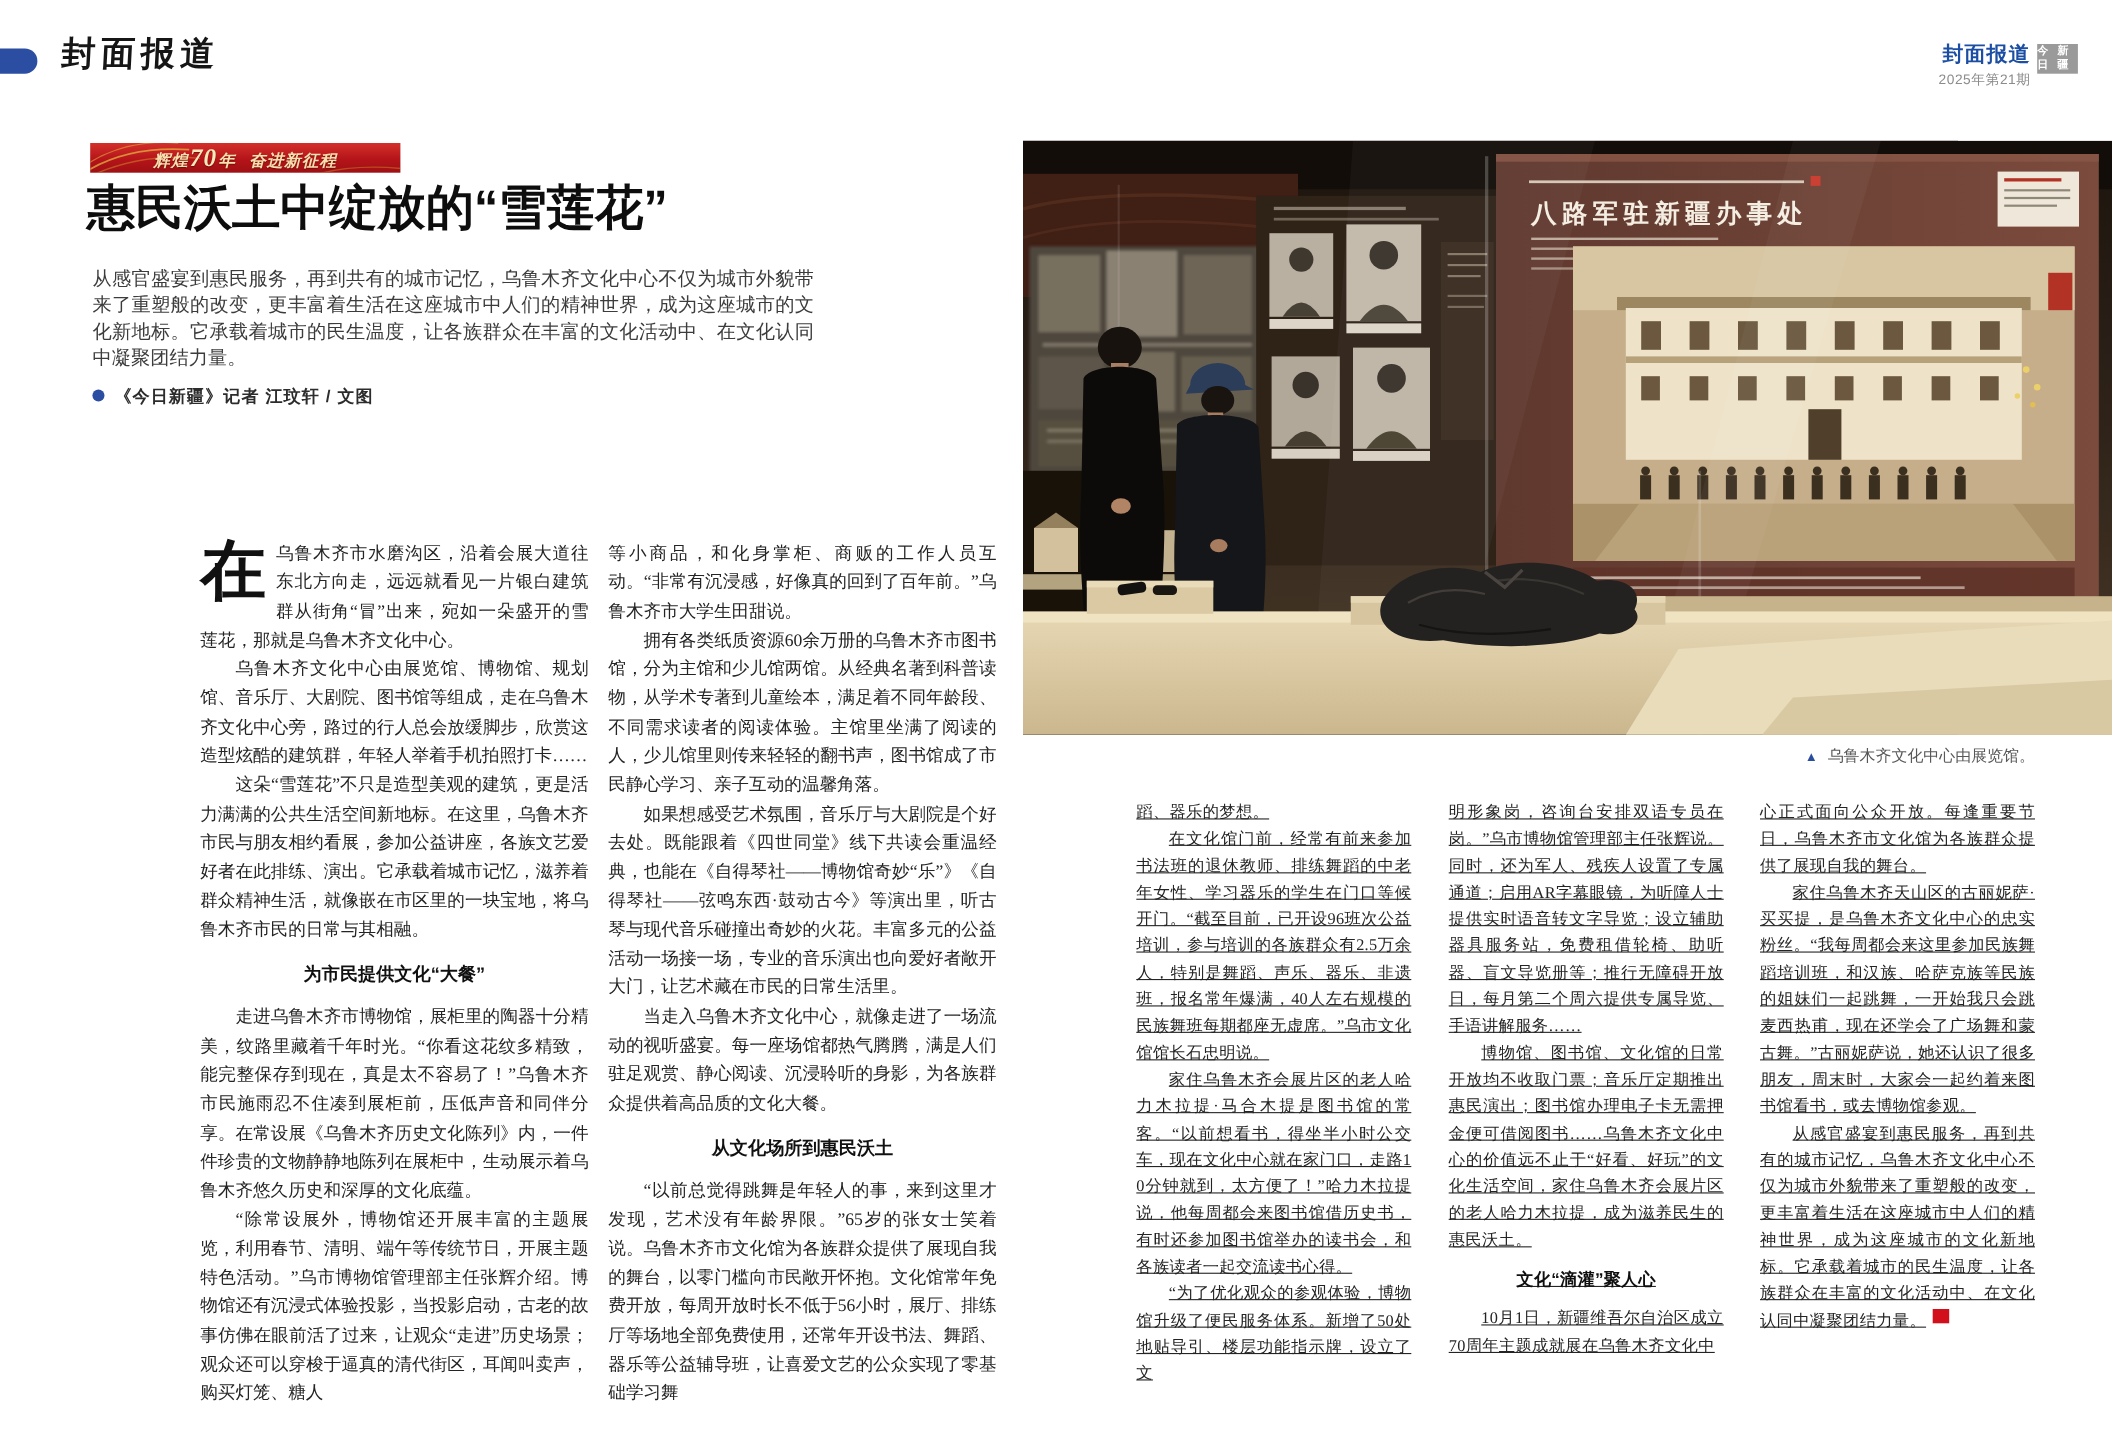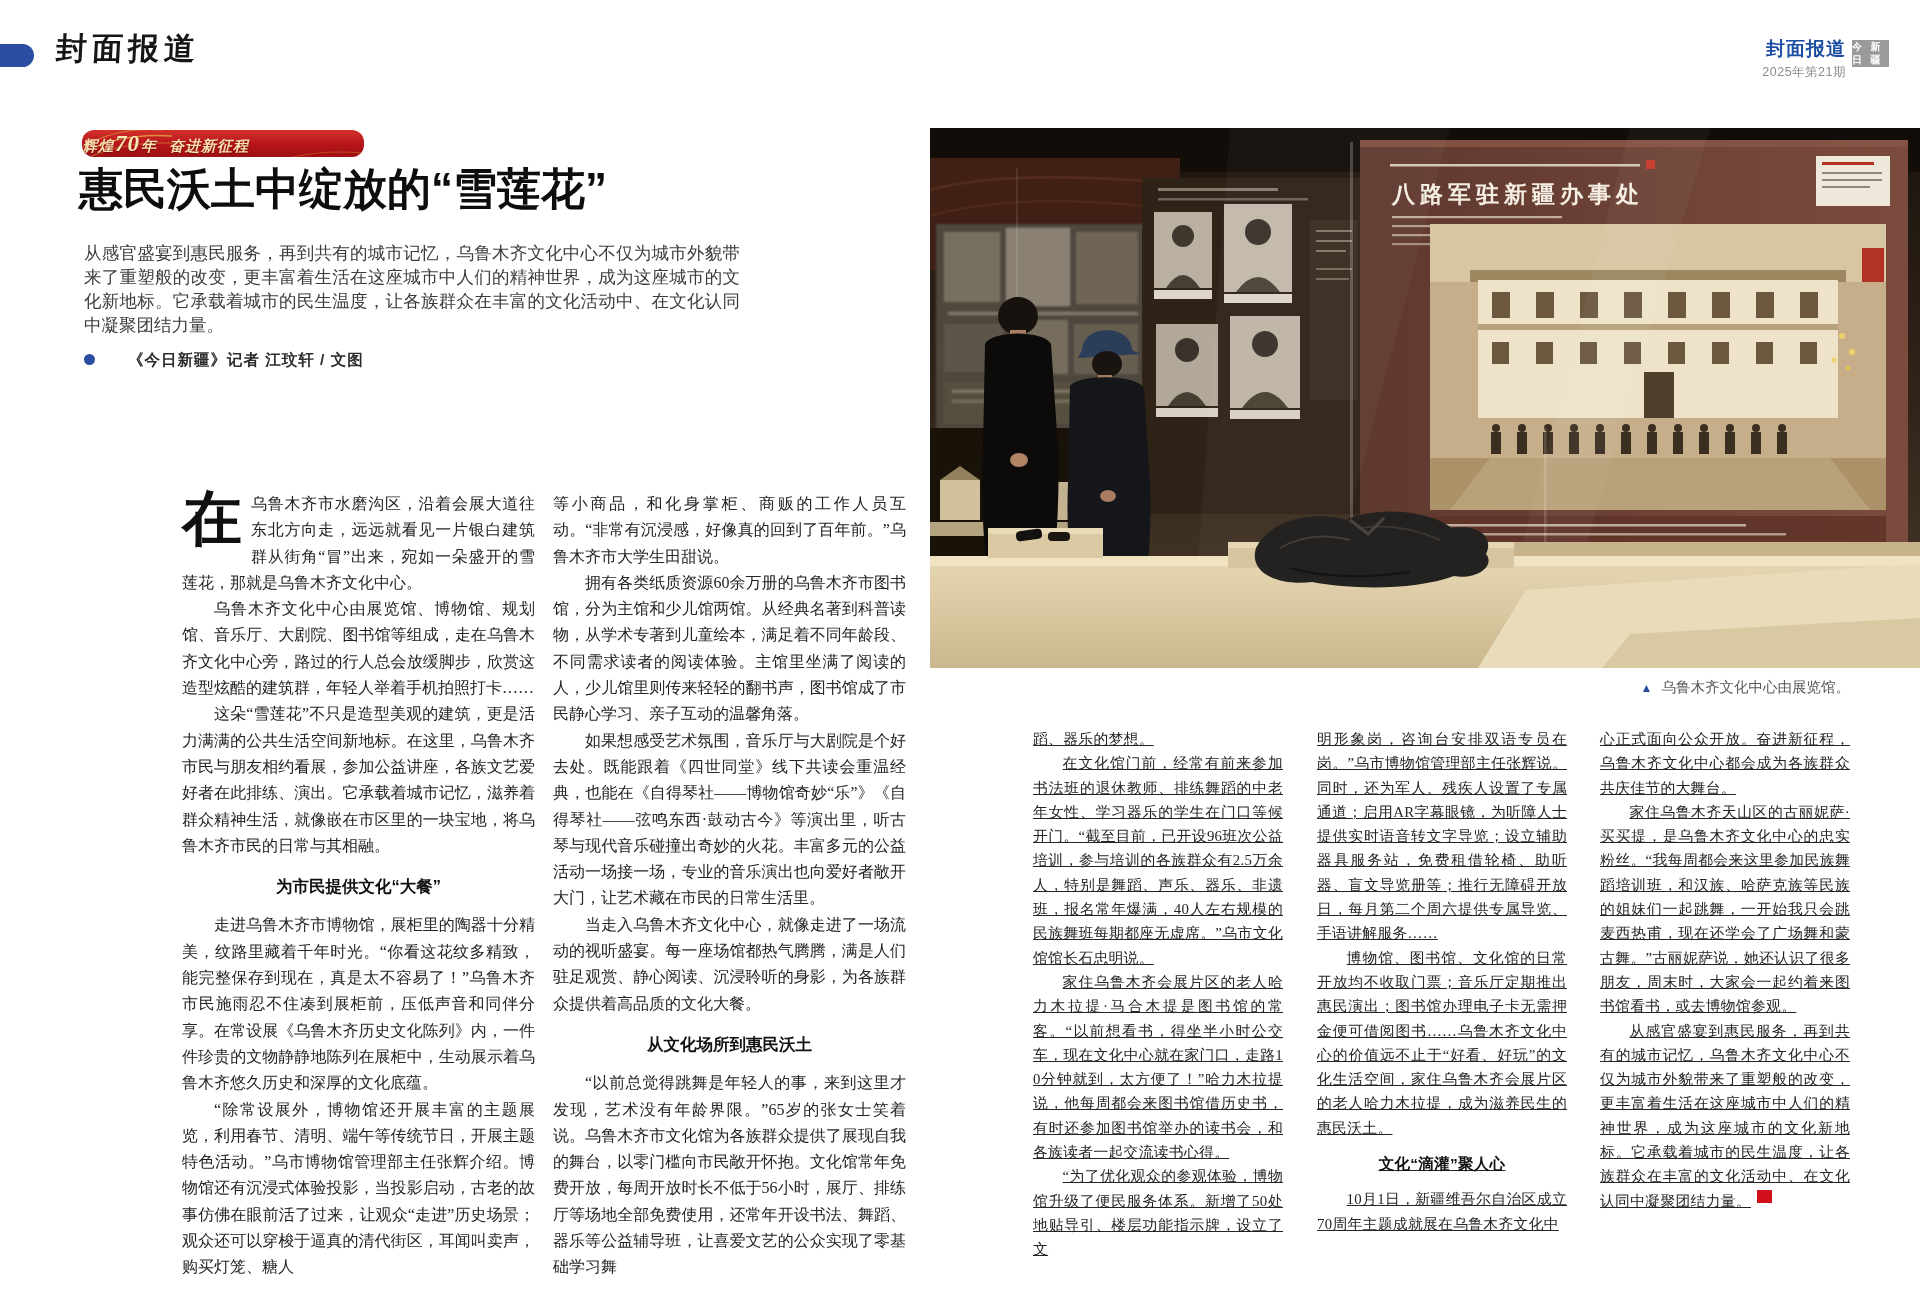--- a/index.html
+++ b/index.html
@@ -5,32 +5,32 @@
   html,body{margin:0;padding:0;}
   body{width:1920px;height:1307px;background:#ffffff;font-family:"Liberation Sans",sans-serif;position:relative;overflow:hidden;}
   .abs{position:absolute;}
   p{margin:0;}
 
   
   .edge-pill{left:0;top:44px;width:34px;height:23px;background:#2b4da2;border-radius:0 12px 12px 0;}
   .brand-left{left:56px;top:28px;font-family:"Liberation Serif",serif;font-weight:bold;font-size:31px;letter-spacing:5px;color:#161616;transform:skewX(-3deg);}
 
   
-  .banner{left:82px;top:130px;width:282px;height:27px;background:linear-gradient(180deg,#d3302b 0%,#b51419 55%,#9e1014 100%);display:flex;align-items:center;justify-content:flex-start;overflow:hidden;border-radius:12px;}
+  .banner{left:82px;top:130px;width:282px;height:27px;background:linear-gradient(180deg,#d3302b 0%,#b51419 55%,#9e1014 100%);display:flex;align-items:center;justify-content:center;overflow:hidden;}
   .banner svg{position:absolute;left:0;top:0;}
   .banner .btx{position:relative;font-style:italic;font-weight:bold;color:#f7dfae;font-size:15px;text-shadow:0 1px 1px rgba(90,10,8,.7);letter-spacing:1px;white-space:nowrap;}
   .banner .bnum{font-family:"Liberation Serif",serif;font-size:23px;color:#fbe9ba;margin:0 1px;}
   .banner .bgap{display:inline-block;width:12px;}
 
   
   .headline{left:79px;top:160px;font-size:44px;font-weight:900;color:#0d0d0d;letter-spacing:0px;font-family:"Liberation Sans",sans-serif;}
   .lede{left:84px;top:242px;width:656px;font-size:17.5px;line-height:23.9px;color:#3c3c3c;text-align:justify;word-break:break-all;}
   .byline{left:84px;top:350px;display:flex;align-items:flex-start;gap:9px;}
   .byline .dot{width:11px;height:11px;border-radius:50%;background:#2b4da2;margin-top:4px;flex:0 0 auto;}
-  .byline .btext{font-size:15.5px;font-weight:bold;color:#2c2c2c;letter-spacing:1px;margin-left:24px;}
+  .byline .btext{font-size:15.5px;font-weight:bold;color:#2c2c2c;letter-spacing:1px;}
 
   
   .col{position:absolute;text-align:justify;word-break:break-all;color:#242424;}
   .colL{top:491px;width:353px;font-family:"Liberation Serif",serif;font-size:16px;line-height:26.3px;}
   .colR{top:727px;width:250px;font-family:"Liberation Serif",serif;font-size:14.8px;line-height:24.3px;letter-spacing:.3px;text-decoration:underline;}
   .col .para{text-indent:2em;}
   .col .cont{text-indent:0;}
   .subhead{font-family:"Liberation Sans",sans-serif;font-weight:bold;color:#101010;text-align:center;text-indent:0;}
   .colL .subhead{font-size:16.5px;margin:14px 0 13px;}
   .colR .subhead{font-size:15.5px;margin:12px 0 11px;}
@@ -315,18 +315,18 @@
   </div>
 
   <div class="col colR" style="left:1317px;">
     <p class="cont">明形象岗，咨询台安排双语专员在岗。”乌市博物馆管理部主任张辉说。同时，还为军人、残疾人设置了专属通道；启用AR字幕眼镜，为听障人士提供实时语音转文字导览；设立辅助器具服务站，免费租借轮椅、助听器、盲文导览册等；推行无障碍开放日，每月第二个周六提供专属导览、手语讲解服务……</p>
     <p class="para">博物馆、图书馆、文化馆的日常开放均不收取门票；音乐厅定期推出惠民演出；图书馆办理电子卡无需押金便可借阅图书……乌鲁木齐文化中心的价值远不止于“好看、好玩”的文化生活空间，家住乌鲁木齐会展片区的老人哈力木拉提，成为滋养民生的惠民沃土。</p>
     <p class="subhead">文化“滴灌”聚人心</p>
     <p class="para">10月1日，新疆维吾尔自治区成立70周年主题成就展在乌鲁木齐文化中</p>
   </div>
 
   <div class="col colR" style="left:1600px;">
-    <p class="cont">心正式面向公众开放。奋进新征程，乌鲁木齐文化中心都会成为各族群众共庆佳节的大舞台。</p>
+    <p class="cont">心正式面向公众开放。每逢重要节日，乌鲁木齐市文化馆为各族群众提供了展现自我的舞台。</p>
     <p class="para">家住乌鲁木齐天山区的古丽妮萨·买买提，是乌鲁木齐文化中心的忠实粉丝。“我每周都会来这里参加民族舞蹈培训班，和汉族、哈萨克族等民族的姐妹们一起跳舞，一开始我只会跳麦西热甫，现在还学会了广场舞和蒙古舞。”古丽妮萨说，她还认识了很多朋友，周末时，大家会一起约着来图书馆看书，或去博物馆参观。</p>
     <p class="para"><span>从感官盛宴到惠民服务，再到共有的城市记忆，乌鲁木齐文化中心不仅为城市外貌带来了重塑般的改变，更丰富着生活在这座城市中人们的精神世界，成为这座城市的文化新地标。它承载着城市的民生温度，让各族群众在丰富的文化活动中、在文化认同中凝聚团结力量。</span><span class="endmark"><i>J</i></span></p>
   </div>
 
 </div>
 
 </body></html>

